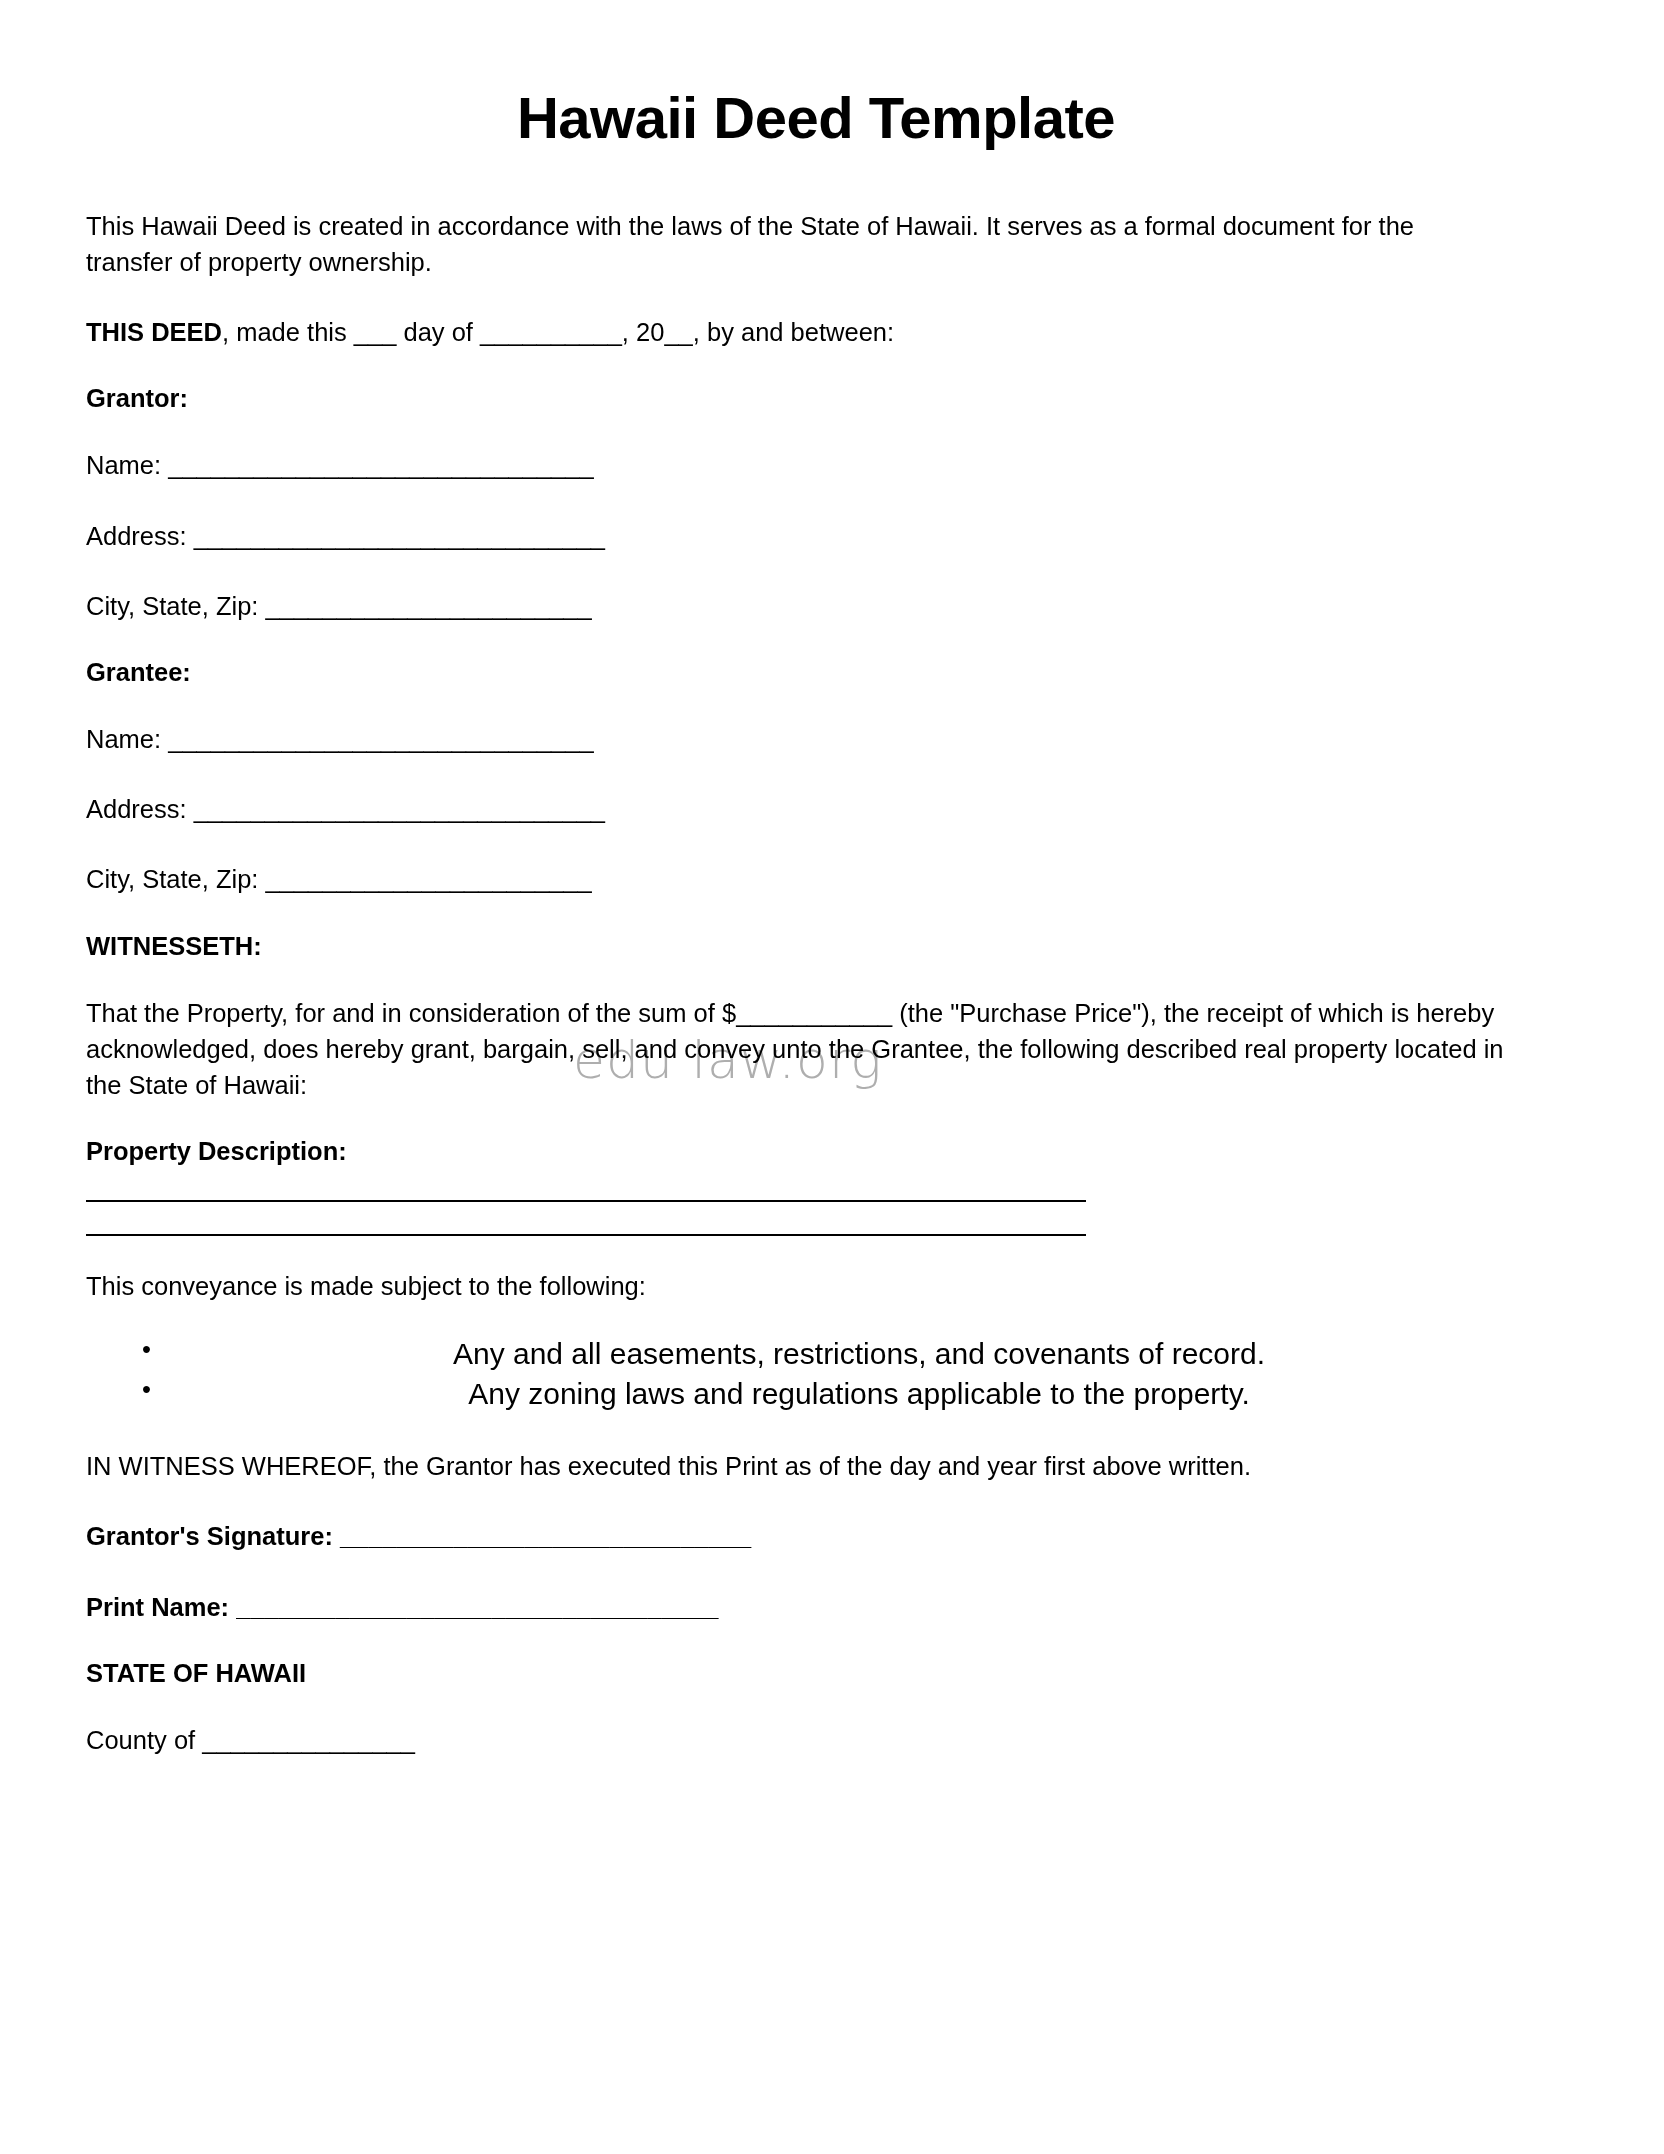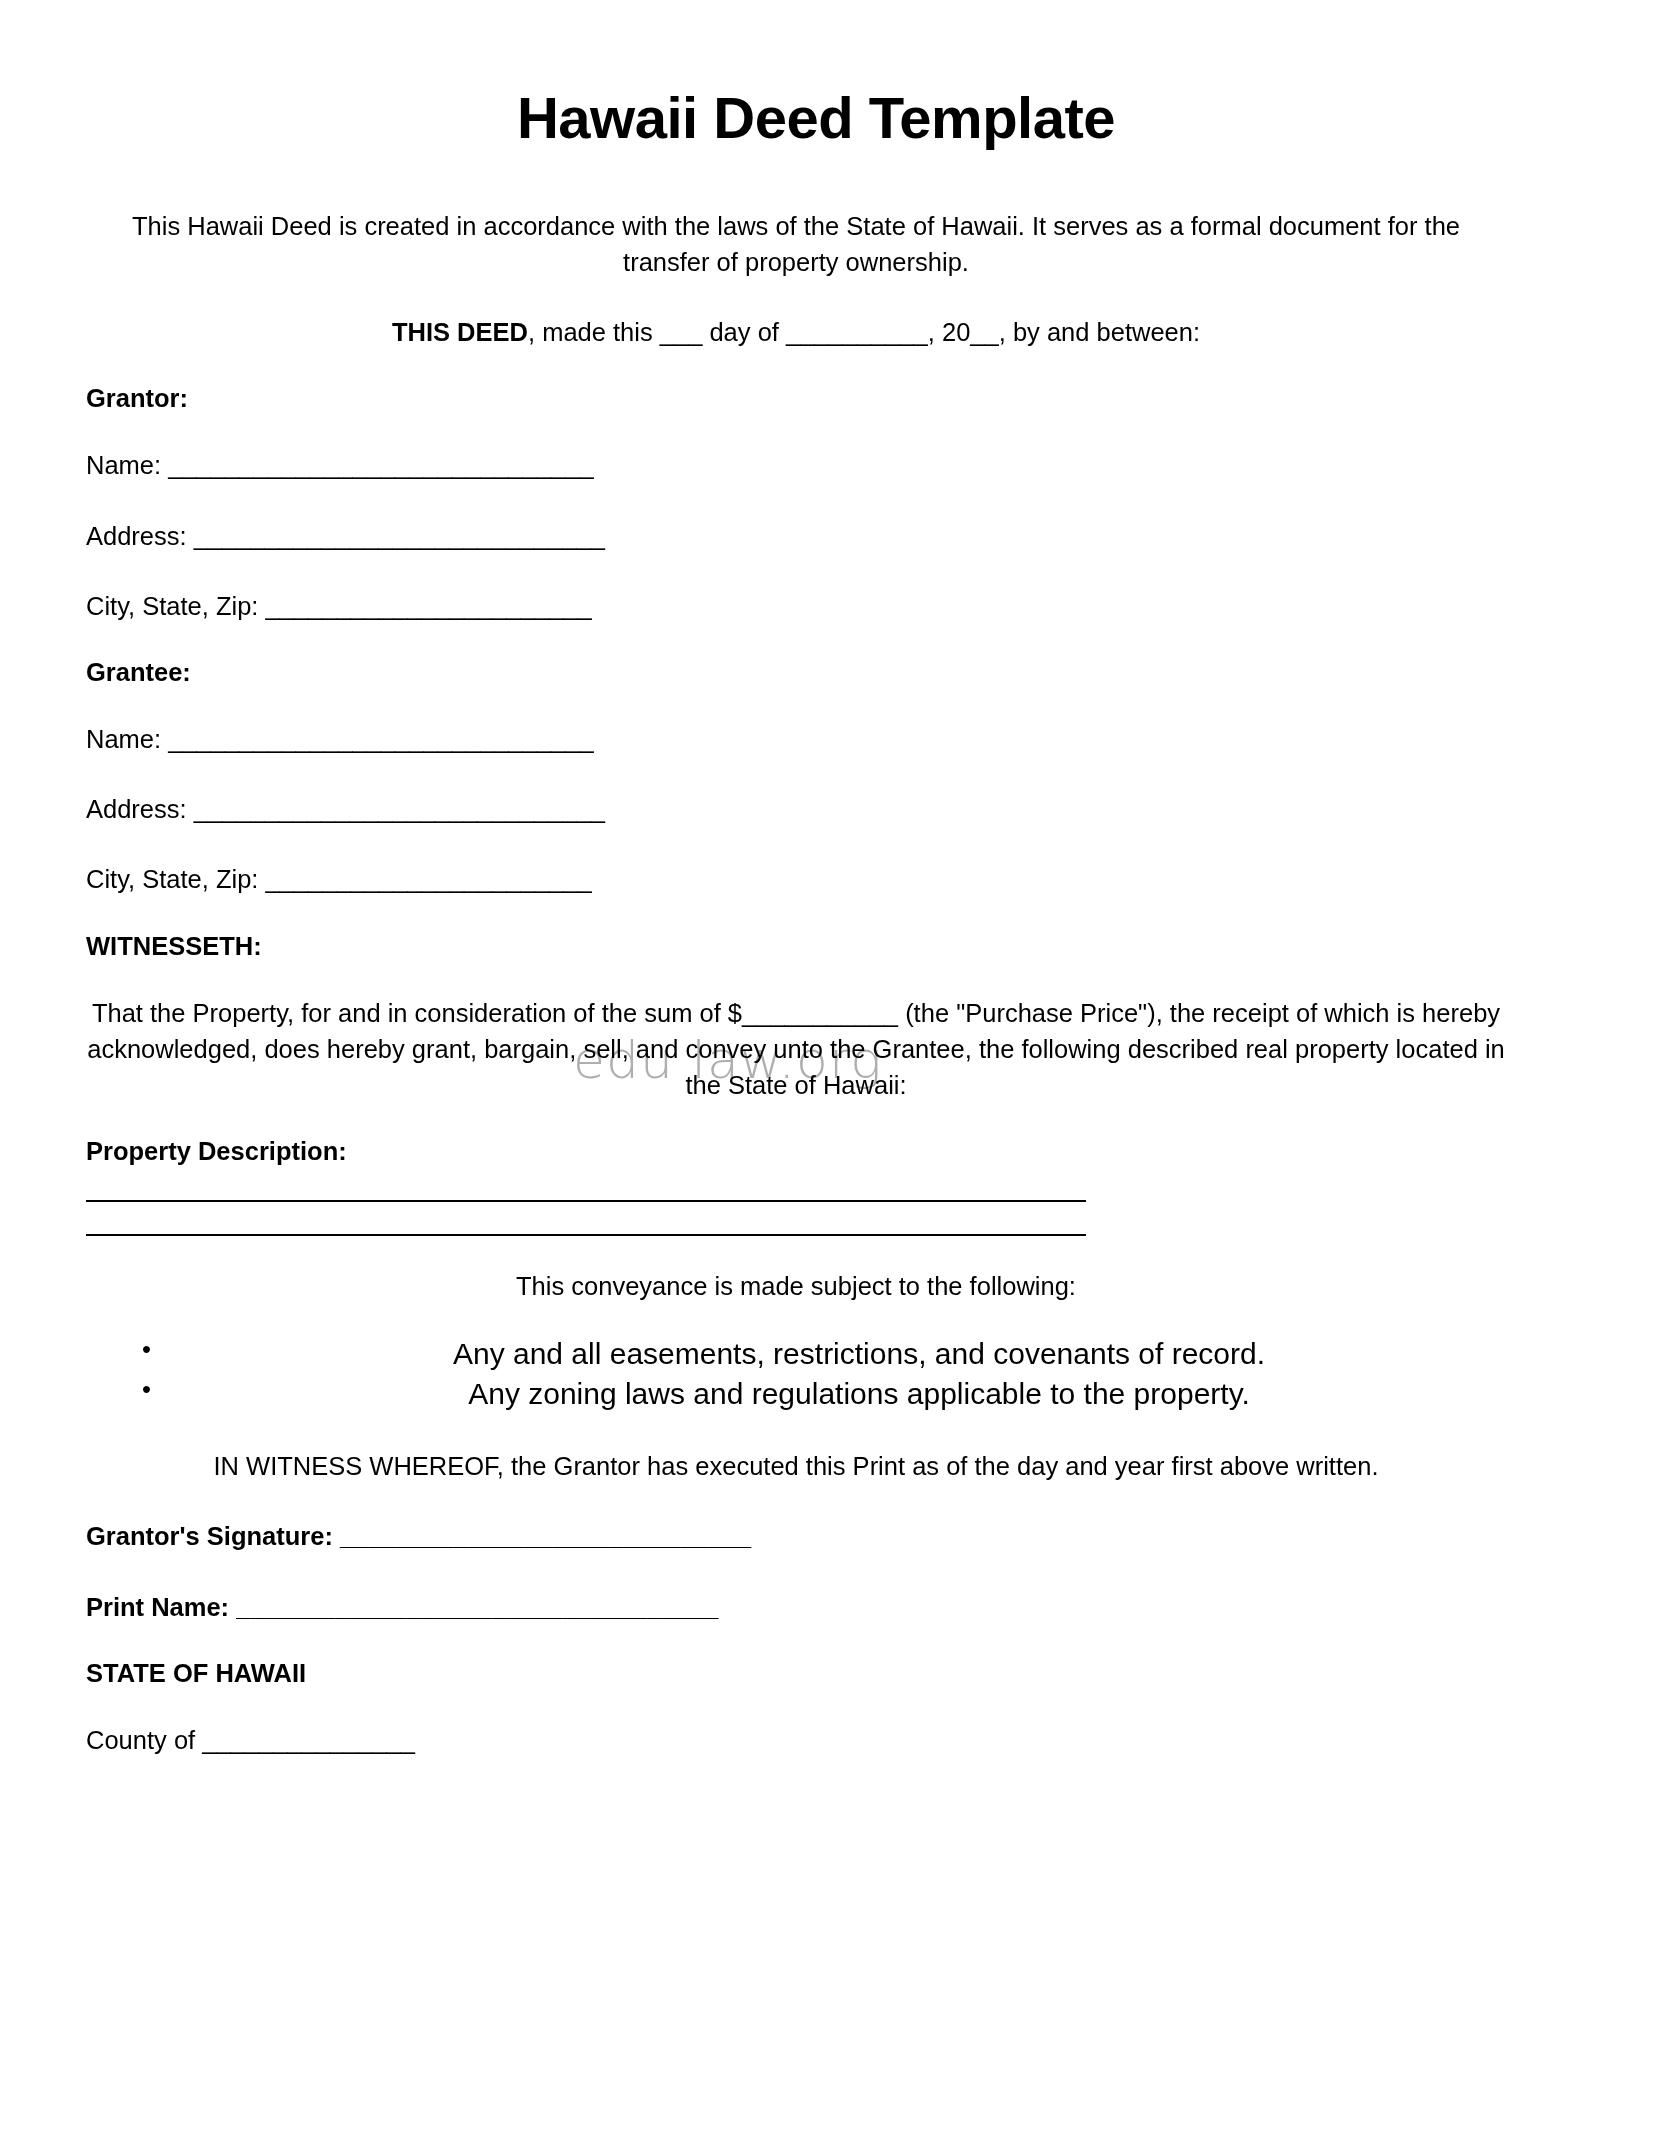--- a/index.html
+++ b/index.html
@@ -29,21 +29,20 @@
     letter-spacing: -0.5px;
     margin: 0 0 58px 0;
     line-height: 1.1;
     text-align: center;
   }
   .para {
     font-size: 25.5px;
     line-height: 1.42;
     margin: 0 0 34px 0;
     max-width: 1420px;
-    text-align: center;
   }
   .para.tight {
     margin-bottom: 30px;
     margin-top: 8px;
   }
   .bold {
     font-weight: bold;
   }
   .section-head {
     font-size: 25.5px;

